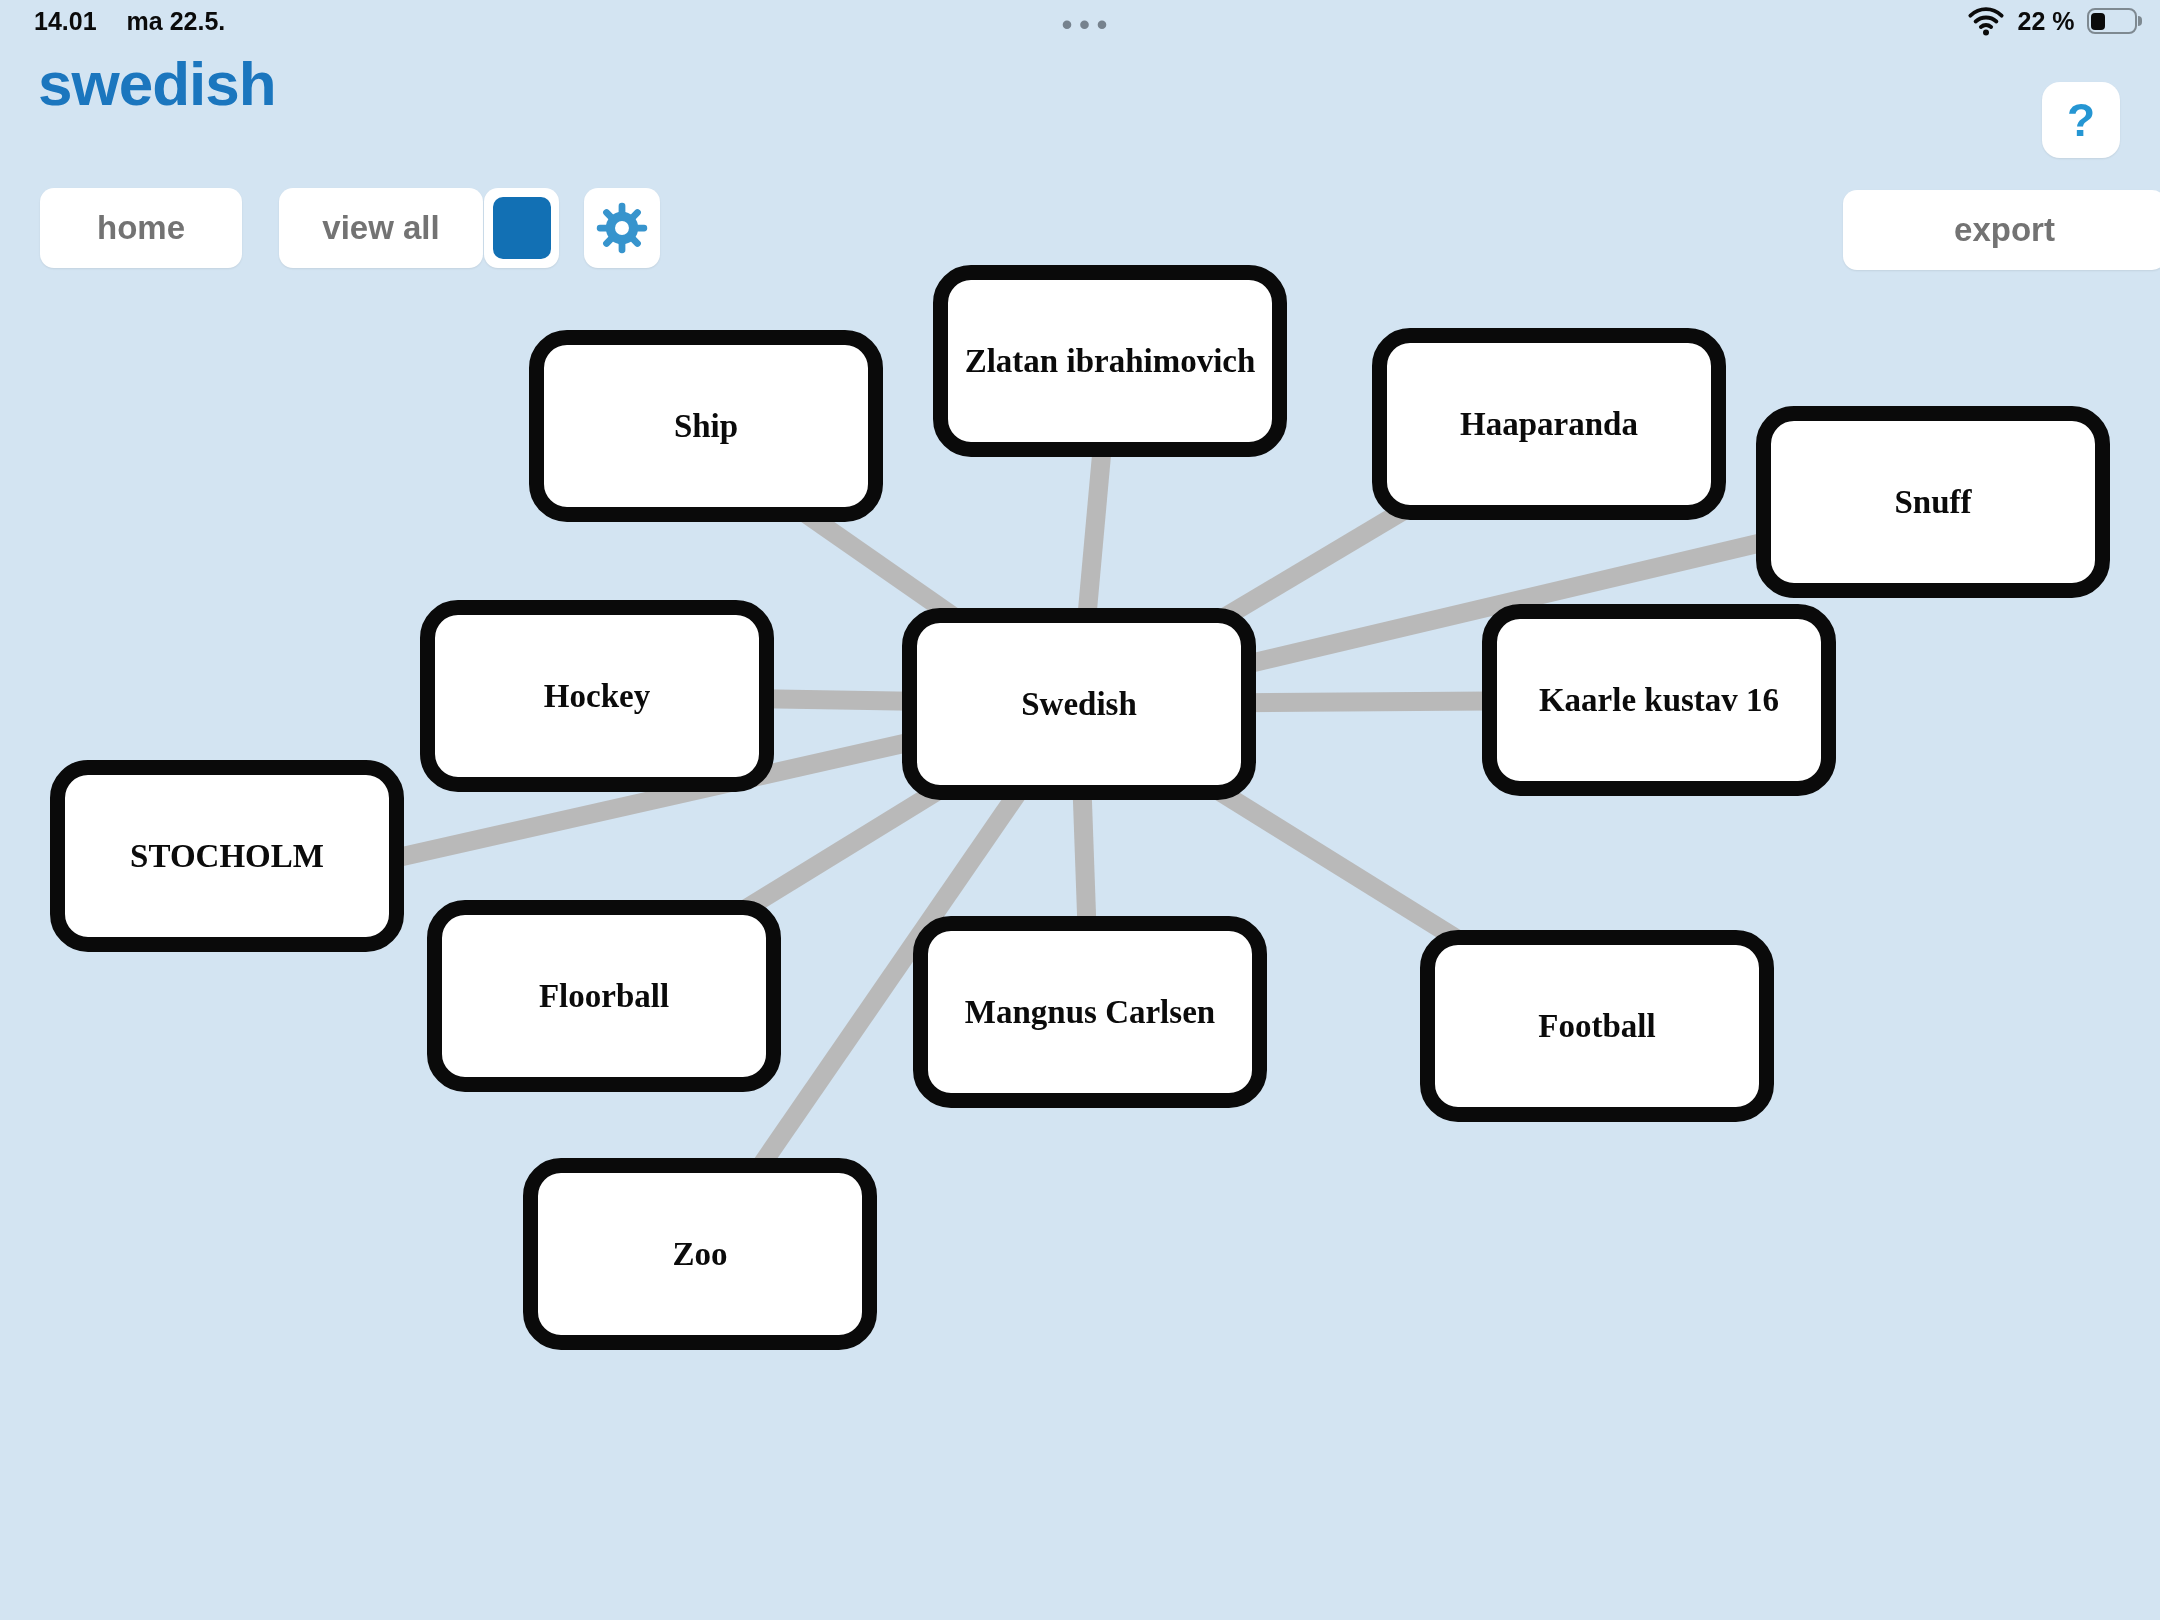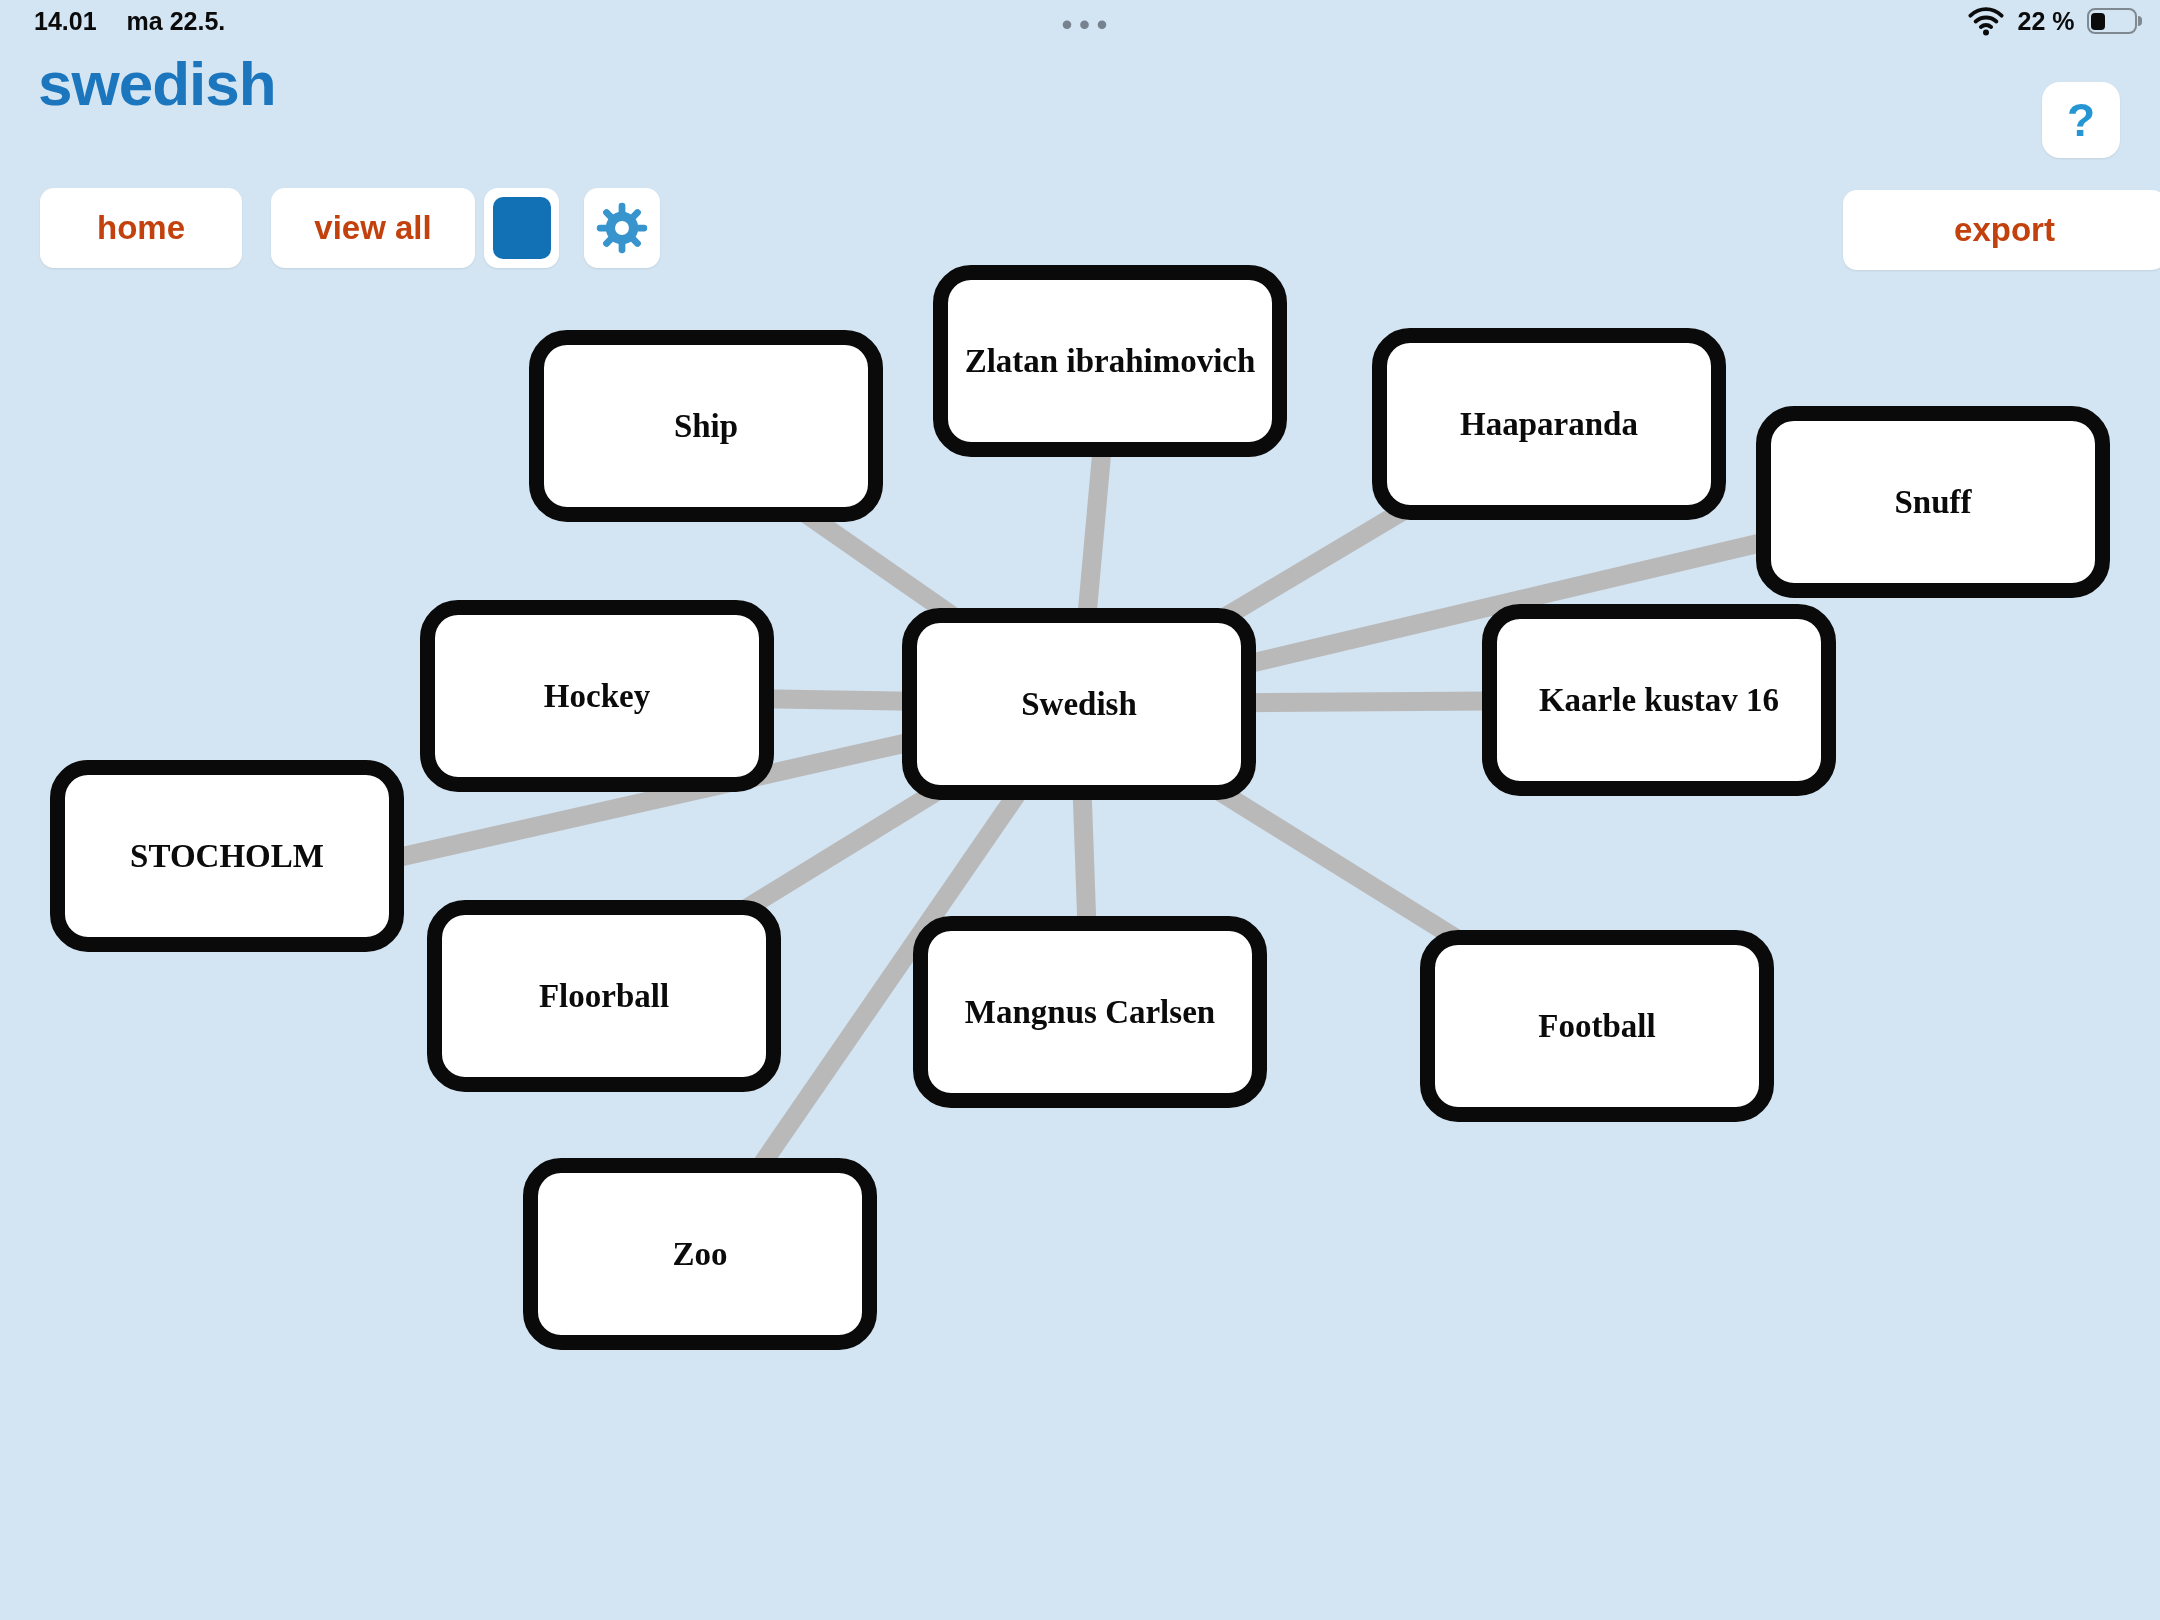--- a/index.html
+++ b/index.html
@@ -38,27 +38,27 @@
   
   .app-title{
     position:absolute;left:38px;top:48px;
     font-size:62px;font-weight:800;letter-spacing:-1px;
     color:#1B76BE;
   }
   .btn{
     position:absolute;background:#ffffff;border-radius:14px;
     box-shadow:0 1px 2px rgba(0,0,0,0.08);
     display:flex;align-items:center;justify-content:center;
-    color:#c2410c;font-size:33px;font-weight:700;cursor:pointer;
+    color:#737373;font-size:33px;font-weight:700;cursor:pointer;
     box-sizing:border-box;
   }
   .btn-help{left:2042px;top:82px;width:78px;height:76px;border-radius:18px;
     color:#2596D3;font-size:46px;font-weight:800;}
   .btn-home{left:40px;top:188px;width:202px;height:80px;}
-  .btn-viewall{left:271px;top:188px;width:204px;height:80px;}
+  .btn-viewall{left:279px;top:188px;width:204px;height:80px;}
   .btn-swatch{left:484px;top:188px;width:75px;height:80px;}
   .swatch-square{width:58px;height:62px;background:#1270B4;border-radius:10px;}
   .btn-gear{left:584px;top:188px;width:76px;height:80px;}
   .gear-svg{width:54px;height:54px;}
   .btn-export{left:1843px;top:190px;width:323px;height:80px;}
 
   
   .map-layer{position:absolute;left:0;top:0;width:2160px;height:1620px;}
   svg.lines{position:absolute;left:0;top:0;}
   .map-node{

